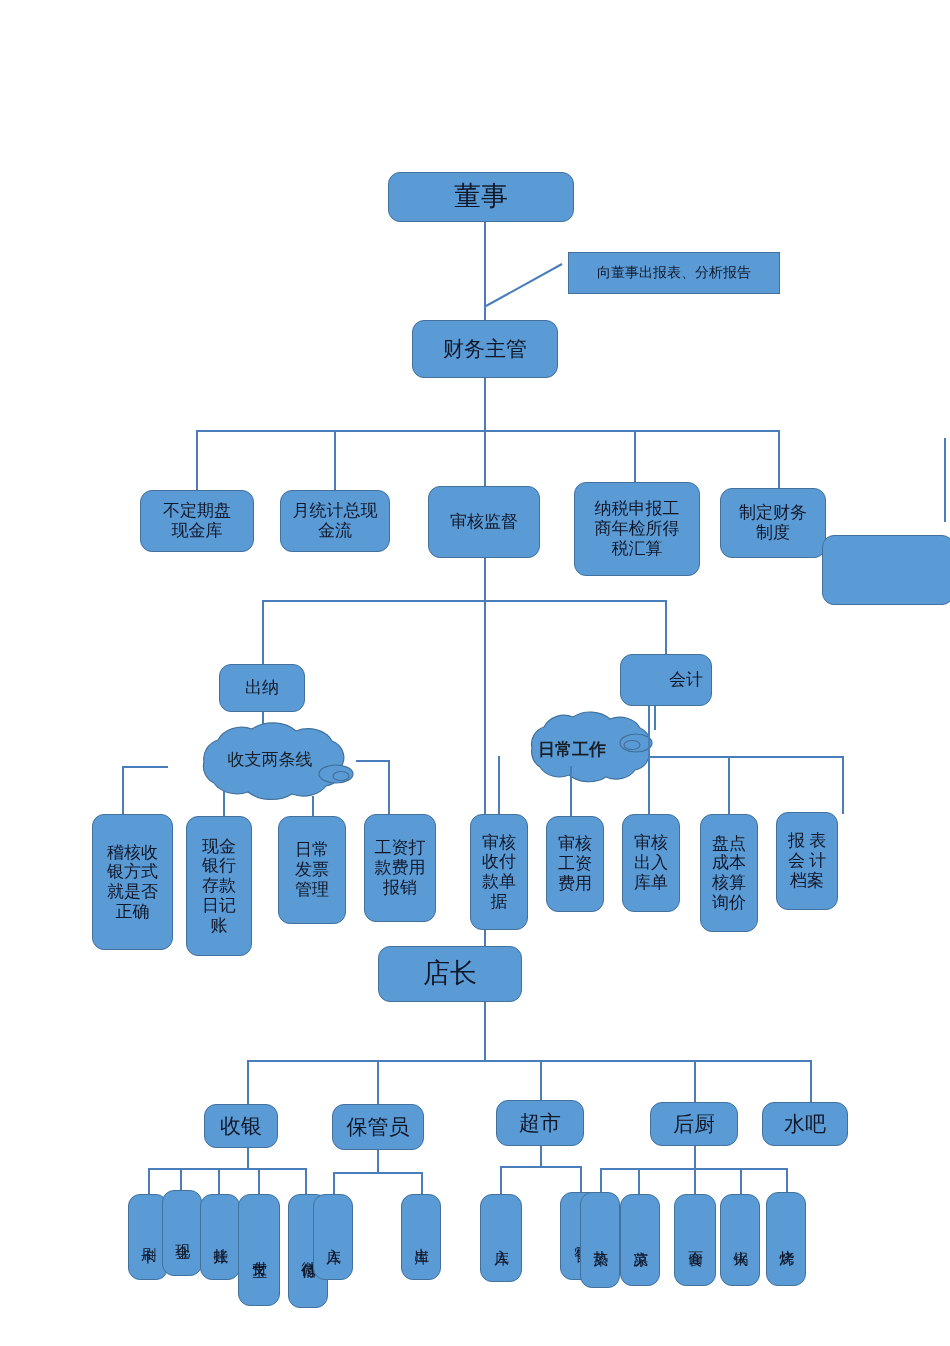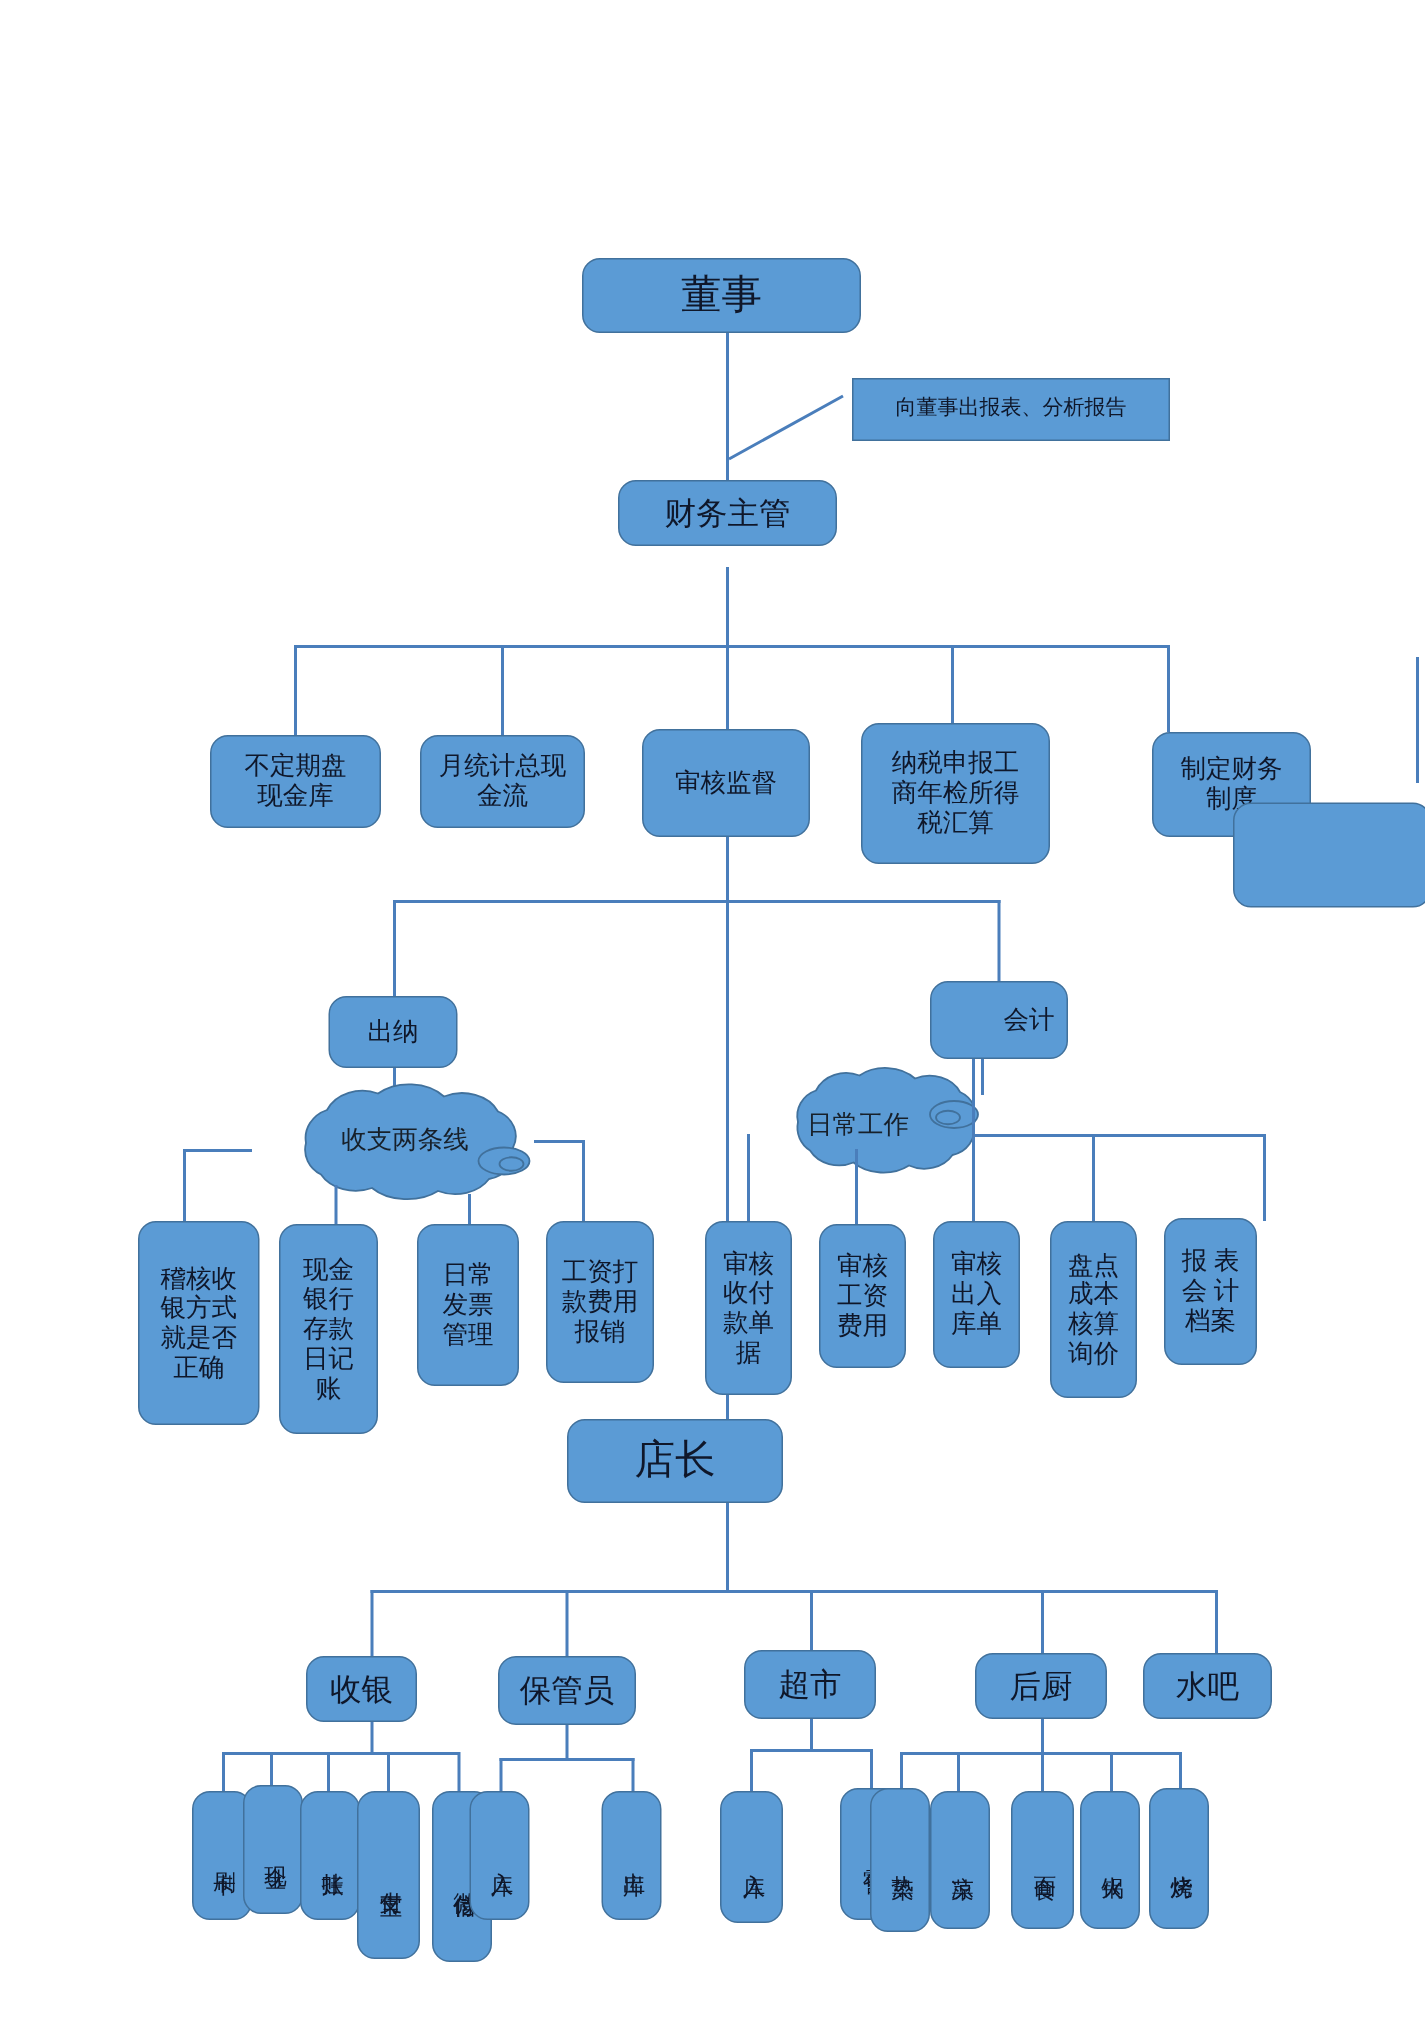--- a/index.html
+++ b/index.html
@@ -99,41 +99,41 @@
   <div class="node fs-xl" style="left:388px; top:172px; width:186px; height:50px;">董事</div>
 
   <div class="ln v" style="left:484px; top:222px; height:100px;"></div>
 
   <div class="node sq fs-xs" style="left:568px; top:252px; width:212px; height:42px;">向董事出报表、分析报告</div>
 
   <svg class="diag" style="left:484px; top:262px; width:80px; height:46px;">
     <line x1="2" y1="44" x2="78" y2="2"></line>
   </svg>
 
-  <div class="node fs-lg" style="left:412px; top:320px; width:146px; height:44px;">财务主管</div>
+  <div class="node fs-lg" style="left:412px; top:320px; width:146px; height:58px;">财务主管</div>
 
   <div class="ln v" style="left:484px; top:378px; height:52px;"></div>
   <div class="ln h" style="left:196px; top:430px; width:584px;"></div>
   <div class="ln v" style="left:196px; top:430px; height:60px;"></div>
   <div class="ln v" style="left:334px; top:430px; height:60px;"></div>
   <div class="ln v" style="left:484px; top:430px; height:56px;"></div>
   <div class="ln v" style="left:634px; top:430px; height:52px;"></div>
   <div class="ln v" style="left:778px; top:430px; height:58px;"></div>
 
   <div class="ln v" style="left:944px; top:438px; height:84px;"></div>
 
   <div class="node fs-md" style="left:140px; top:490px; width:114px; height:62px;">不定期盘
 现金库</div>
   <div class="node fs-md" style="left:280px; top:490px; width:110px; height:62px;">月统计总现
 金流</div>
   <div class="node fs-md" style="left:428px; top:486px; width:112px; height:72px;">审核监督</div>
   <div class="node fs-md" style="left:574px; top:482px; width:126px; height:94px;">纳税申报工
 商年检所得
 税汇算</div>
-  <div class="node fs-md" style="left:720px; top:488px; width:106px; height:70px;margin-left:48px;">制定财务
+  <div class="node fs-md" style="left:720px; top:488px; width:106px; height:70px;">制定财务
 制度</div>
   <div class="node fs-md" style="left:822px; top:535px; width:132px; height:70px;"></div>
 
   <div class="ln v" style="left:484px; top:558px; height:42px;"></div>
   <div class="ln h" style="left:262px; top:600px; width:405px;"></div>
   <div class="ln v" style="left:262px; top:600px; height:64px;"></div>
   <div class="ln v" style="left:665px; top:600px; height:54px;"></div>
 
   <div class="ln v" style="left:484px; top:600px; height:346px;"></div>
 
@@ -178,21 +178,21 @@
 存款
 日记
 账</div>
   <div class="node fs-md" style="left:278px; top:816px; width:68px; height:108px;">日常
 发票
 管理</div>
   <div class="node fs-md" style="left:364px; top:814px; width:72px; height:108px;">工资打
 款费用
 报销</div>
 
-  <div class="cloud" style="left:498px; top:710px; width:180px; height:78px;">
+  <div class="cloud" style="left:498px; top:710px; width:180px; height:78px;font-weight:bold;">
     <svg viewBox="0 0 180 78" width="180" height="78">
       <path class="cb" d="M34,38
         a19,18 0 0 1 12,-21
         a22,20 0 0 1 29,-10
         a26,20 0 0 1 37,2
         a22,18 0 0 1 30,9
         a18,17 0 0 1 9,22
         a18,17 0 0 1 -14,20
         a22,19 0 0 1 -29,7
         a26,19 0 0 1 -37,-2

